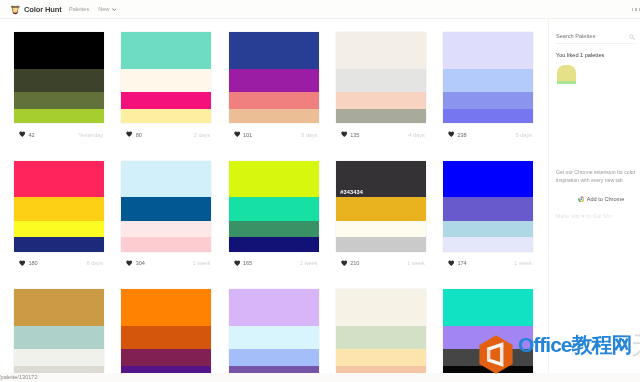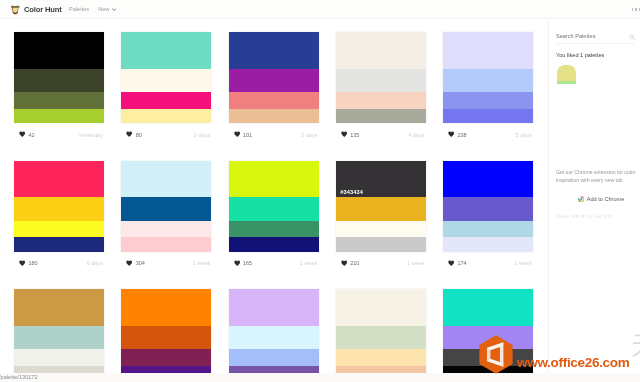--- a/index.html
+++ b/index.html
@@ -353,14 +353,14 @@
 
 <div class="wm">
   <svg class="wm-logo" viewBox="0 0 100 108">
     <path d="M50 1 L96 27.5 L96 80.5 L50 107 L4 80.5 L4 27.5 Z" fill="#e2600f"></path>
     <path d="M25 35 L70 20 L70 88 L25 73 Z" fill="#fcf7f2"></path>
     <path d="M34 42.5 L61 33.5 L61 74.5 L34 65.5 Z" fill="#e2600f"></path>
     <path d="M25 35 L34 42.5 L34 65.5 L25 73 Z" fill="#ecdcd0"></path>
     <path d="M61 33.5 L70 20 L70 88 L61 74.5 Z" fill="#f3e9e0"></path>
   </svg>
   <div class="wm-ghost">天</div>
-  <div class="wm-url">www.office26.com</div>
+  <div class="wm-title">Office教程网</div>
 </div>
 
 </body></html>

